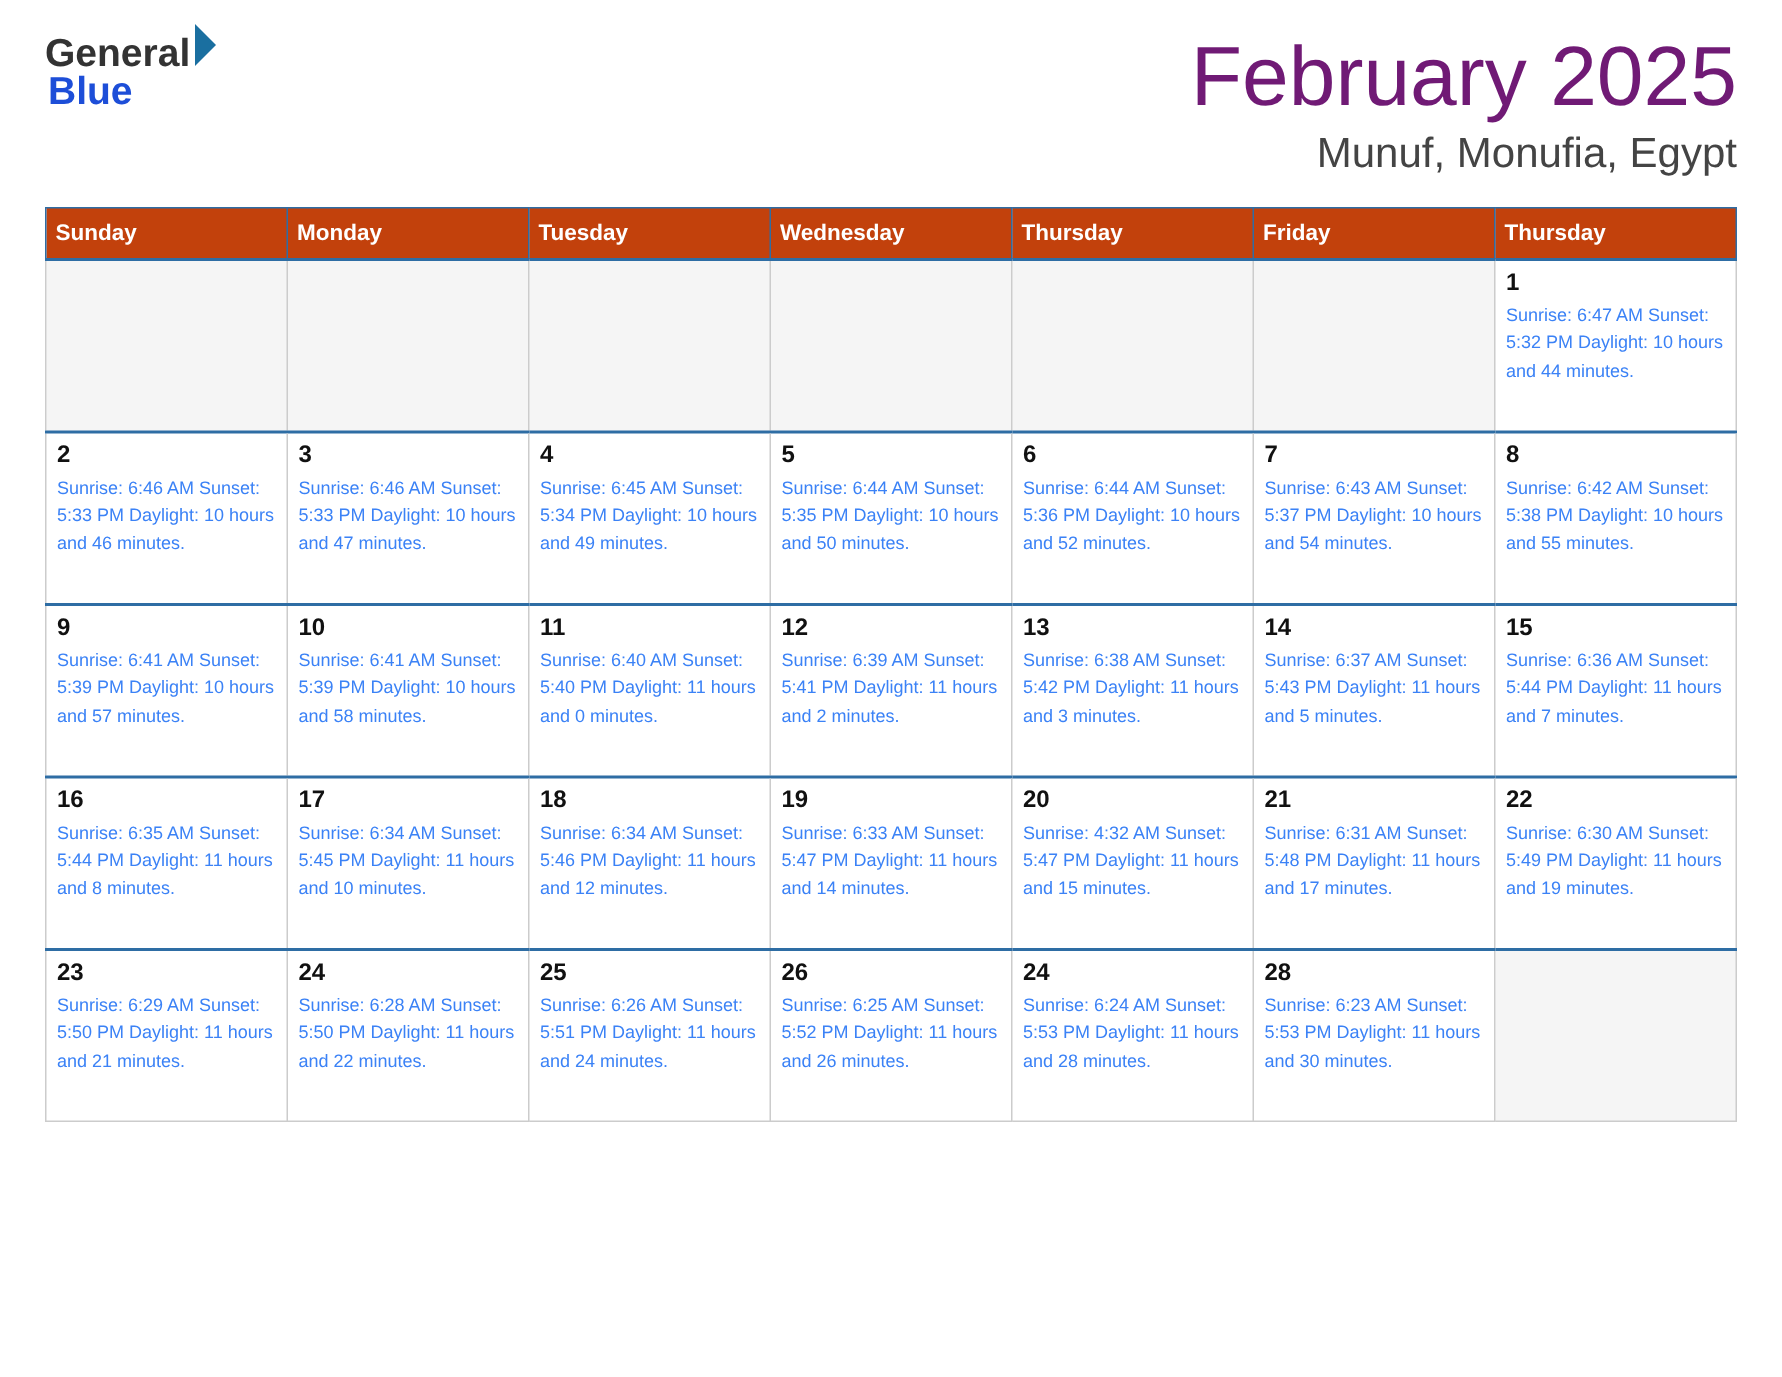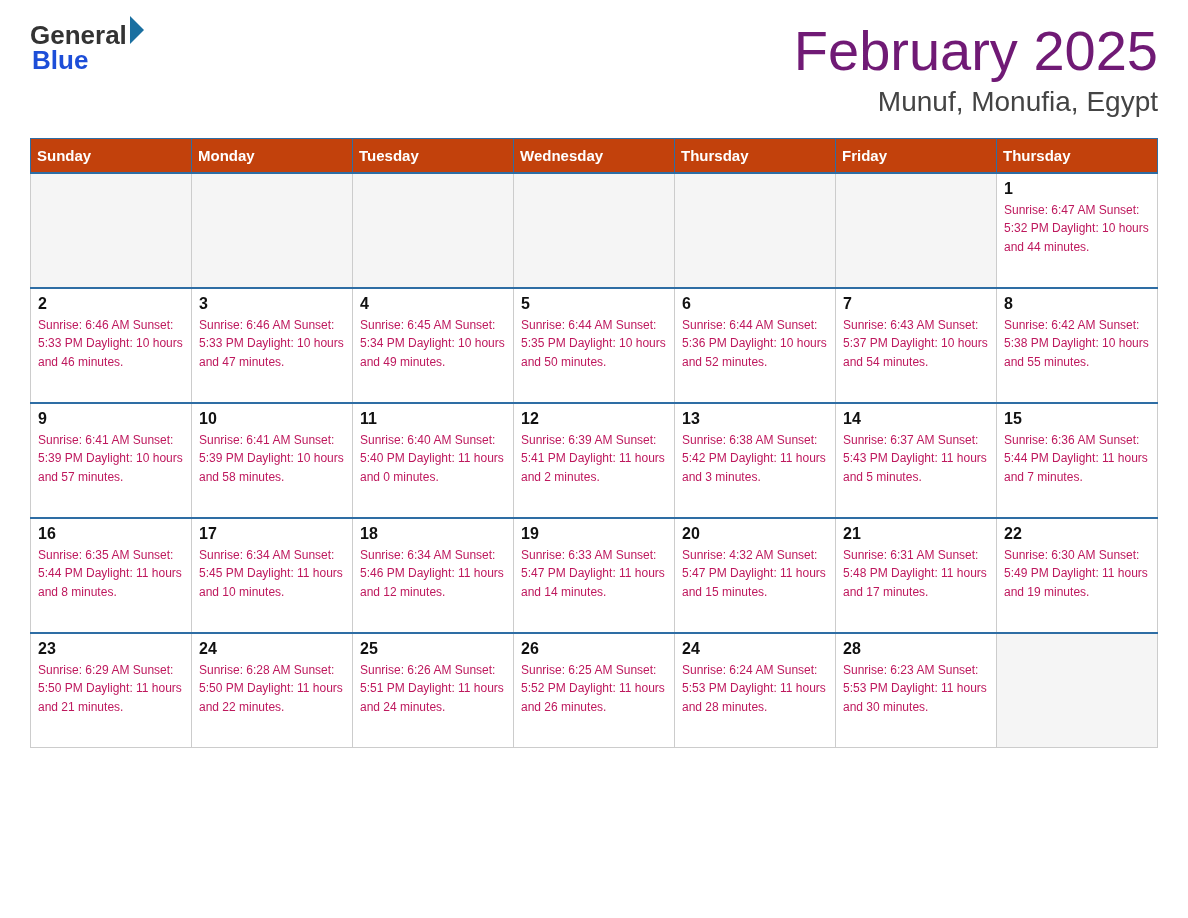--- a/index.html
+++ b/index.html
@@ -86,21 +86,21 @@
     }
     .day-num {
       font-size: 16px;
       font-weight: bold;
       color: #111;
       margin-bottom: 3px;
       display: block;
     }
     .day-info {
       font-size: 12px;
-      color: #be185d;
+      color: #3b82f6;
       line-height: 1.55;
     }
     .week-row td {
       border-top: 2px solid #2e6da4;
     }
   </style>
 </head>
 <body>
 
 <div class="header">

